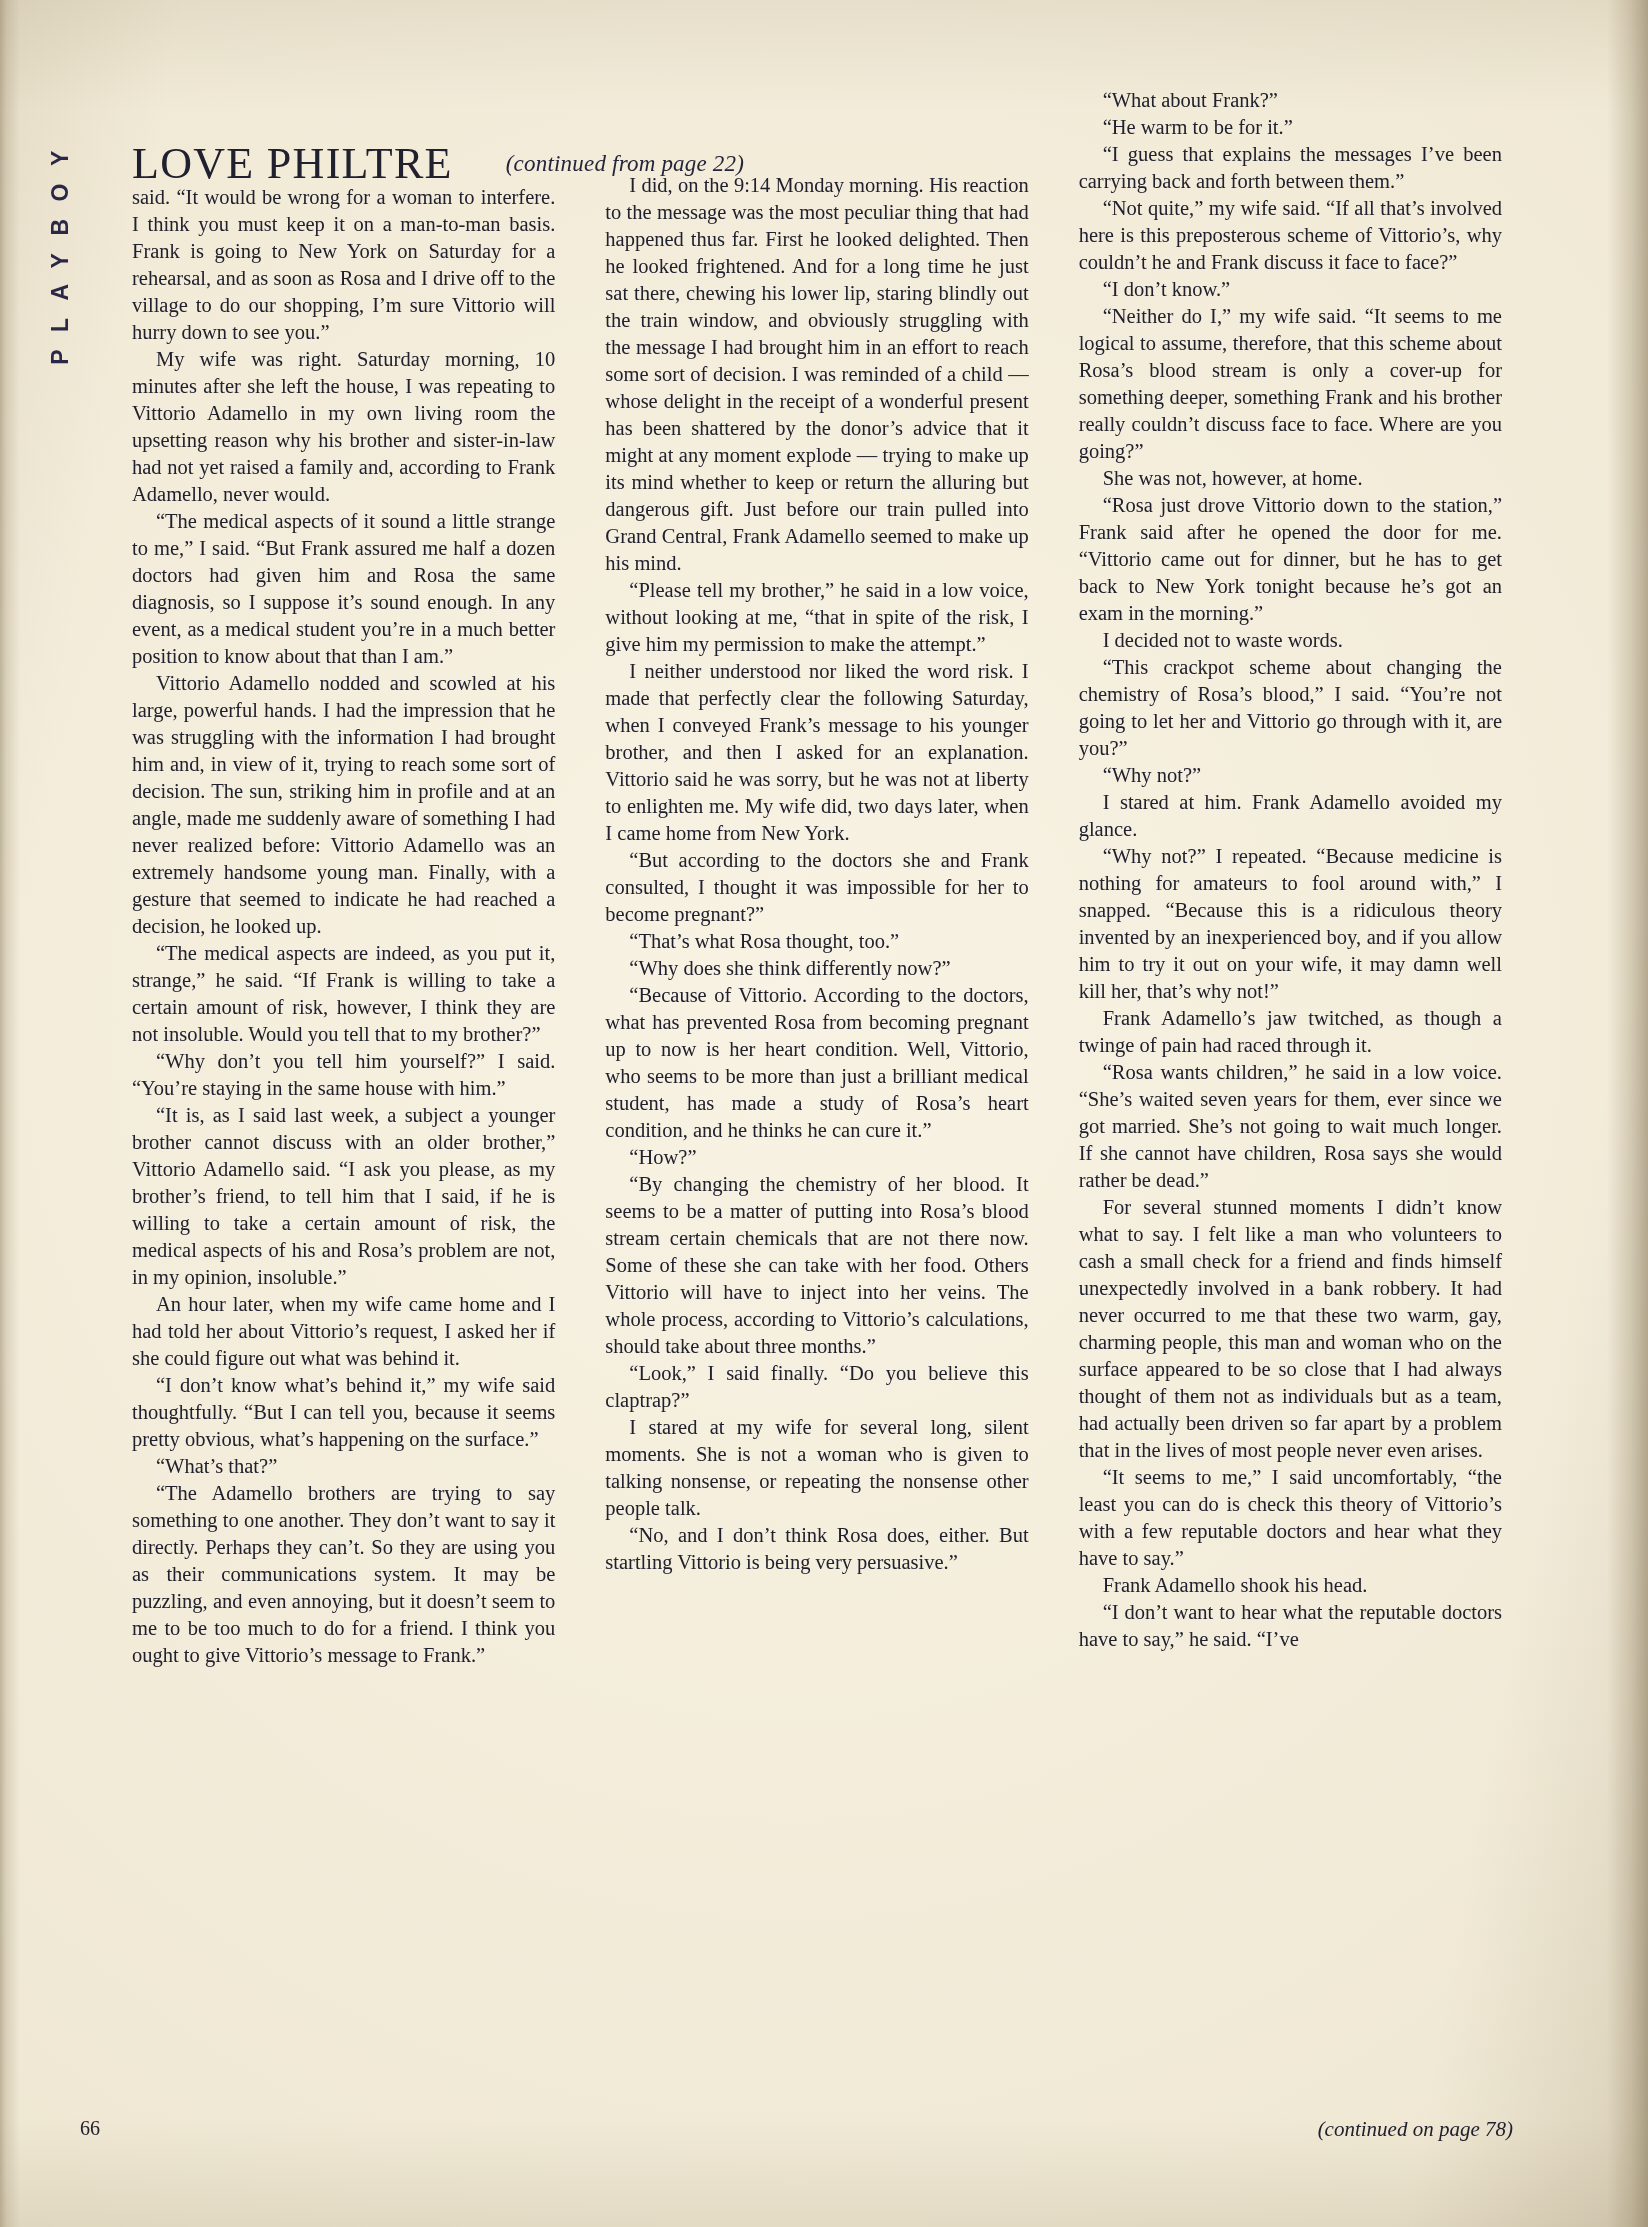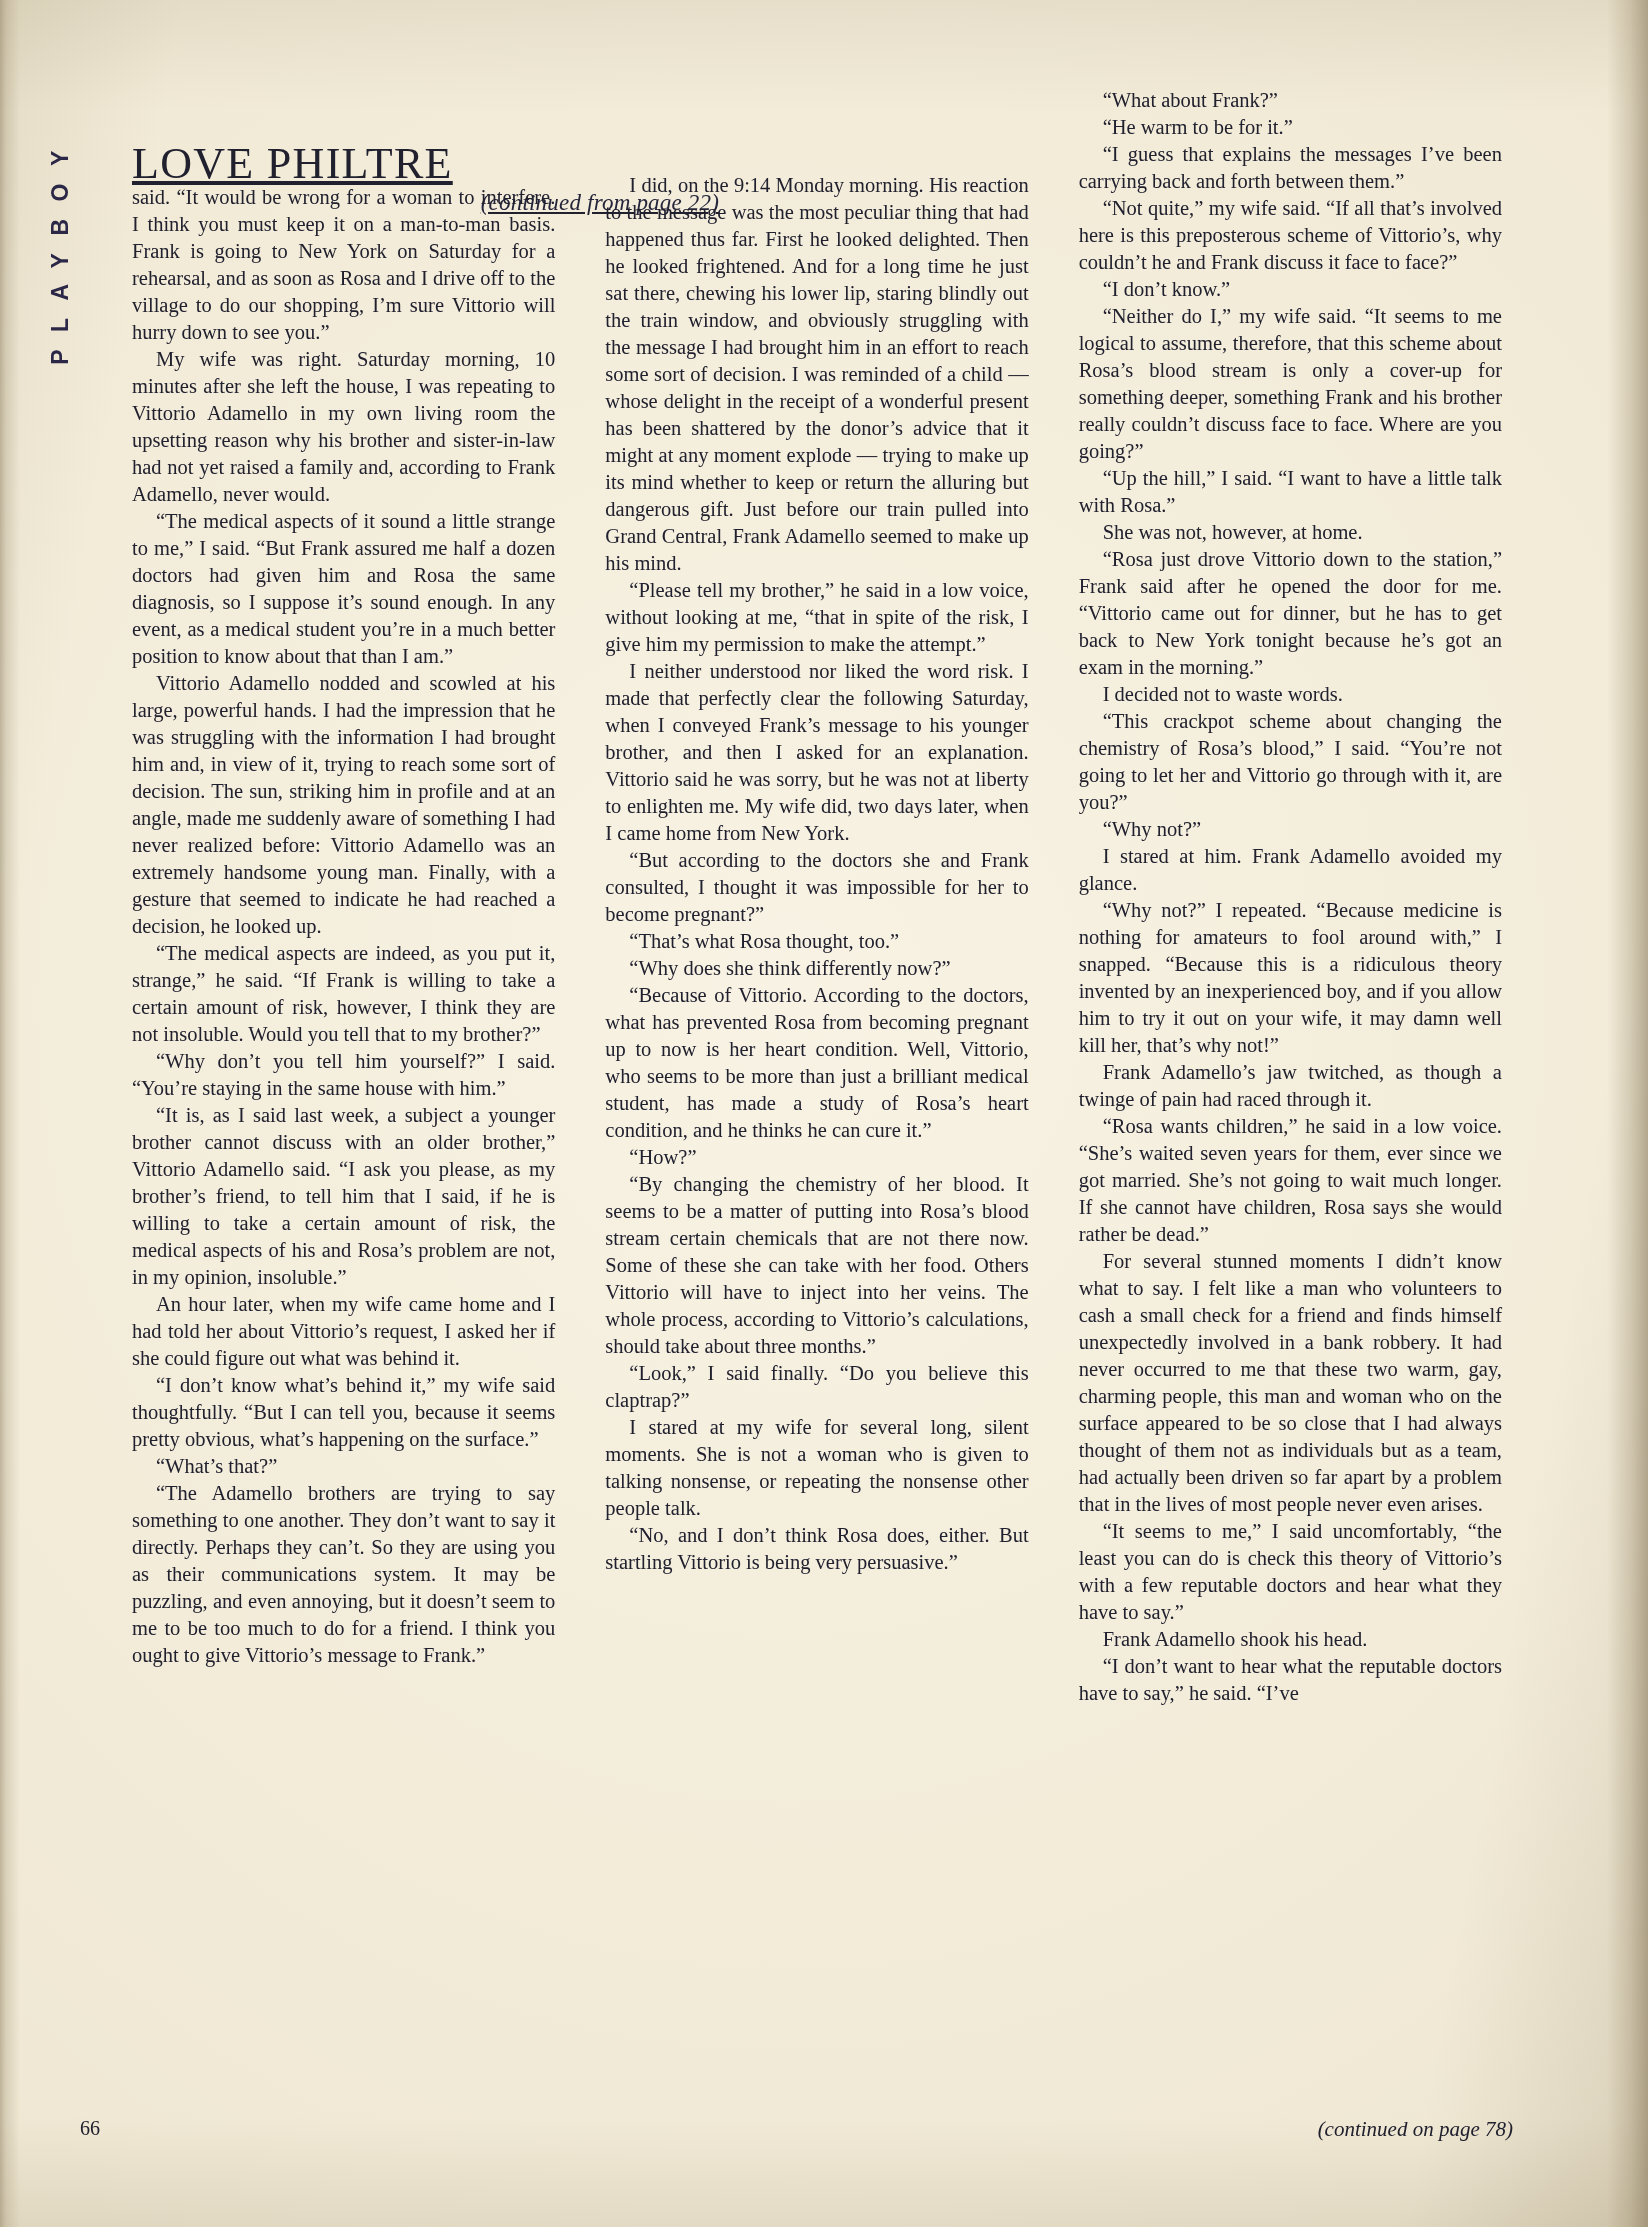--- a/index.html
+++ b/index.html
@@ -64,23 +64,22 @@
     letter-spacing: 17.5px;
     color: #2b2746;
   }
 
   
   .headline-row {
     position: absolute;
     left: 132px;
     top: 113px;
     display: flex;
-    align-items: flex-end;
-    gap: 7px;
-    text-decoration: underline;
+    align-items: center;
+    gap: 32px;
   }
   .headline {
     font-size: 44px;
     letter-spacing: 1.3px;
     font-weight: normal;
     color: #20202e;
     line-height: 1;
   }
   .contd-head {
     font-style: italic;
@@ -184,21 +183,20 @@
         <p>I stared at my wife for several long, silent moments. She is not a woman who is given to talking nonsense, or repeating the nonsense other people talk.</p>
         <p>“No, and I don’t think Rosa does, either. But startling Vittorio is being very persuasive.”</p>
       </div>
     <div class="col col-3">
         <p>“What about Frank?”</p>
         <p>“He warm to be for it.”</p>
         <p>“I guess that explains the messages I’ve been carrying back and forth between them.”</p>
         <p>“Not quite,” my wife said. “If all that’s involved here is this preposterous scheme of Vittorio’s, why couldn’t he and Frank discuss it face to face?”</p>
         <p>“I don’t know.”</p>
         <p>“Neither do I,” my wife said. “It seems to me logical to assume, therefore, that this scheme about Rosa’s blood stream is only a cover-up for something deeper, something Frank and his brother really couldn’t discuss face to face. Where are you going?”</p>
-        <p>“Up the hill,” I said. “I want to have a little talk with Rosa.”</p>
         <p>She was not, however, at home.</p>
         <p>“Rosa just drove Vittorio down to the station,” Frank said after he opened the door for me. “Vittorio came out for dinner, but he has to get back to New York tonight because he’s got an exam in the morning.”</p>
         <p>I decided not to waste words.</p>
         <p>“This crackpot scheme about changing the chemistry of Rosa’s blood,” I said. “You’re not going to let her and Vittorio go through with it, are you?”</p>
         <p>“Why not?”</p>
         <p>I stared at him. Frank Adamello avoided my glance.</p>
         <p>“Why not?” I repeated. “Because medicine is nothing for amateurs to fool around with,” I snapped. “Because this is a ridiculous theory invented by an inexperienced boy, and if you allow him to try it out on your wife, it may damn well kill her, that’s why not!”</p>
         <p>Frank Adamello’s jaw twitched, as though a twinge of pain had raced through it.</p>
         <p>“Rosa wants children,” he said in a low voice. “She’s waited seven years for them, ever since we got married. She’s not going to wait much longer. If she cannot have children, Rosa says she would rather be dead.”</p>
         <p>For several stunned moments I didn’t know what to say. I felt like a man who volunteers to cash a small check for a friend and finds himself unexpectedly involved in a bank robbery. It had never occurred to me that these two warm, gay, charming people, this man and woman who on the surface appeared to be so close that I had always thought of them not as individuals but as a team, had actually been driven so far apart by a problem that in the lives of most people never even arises.</p>

